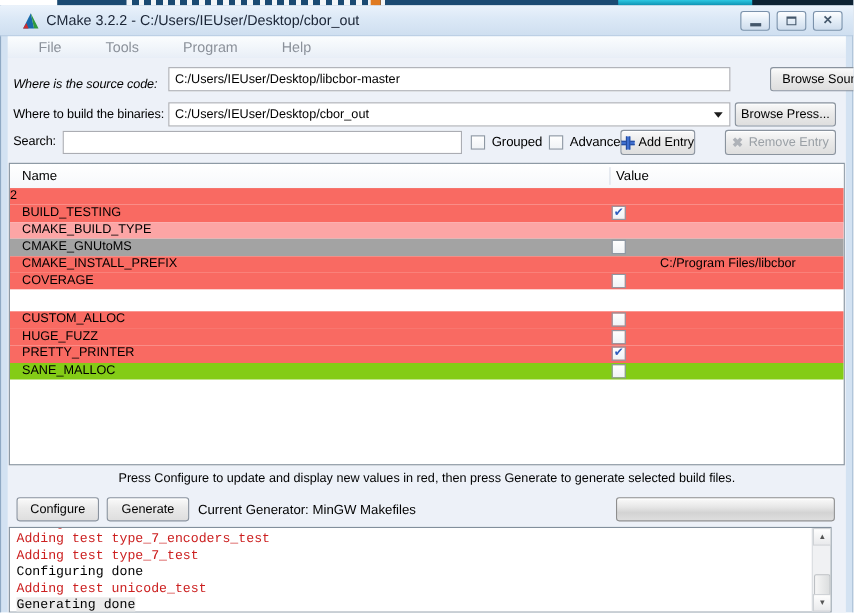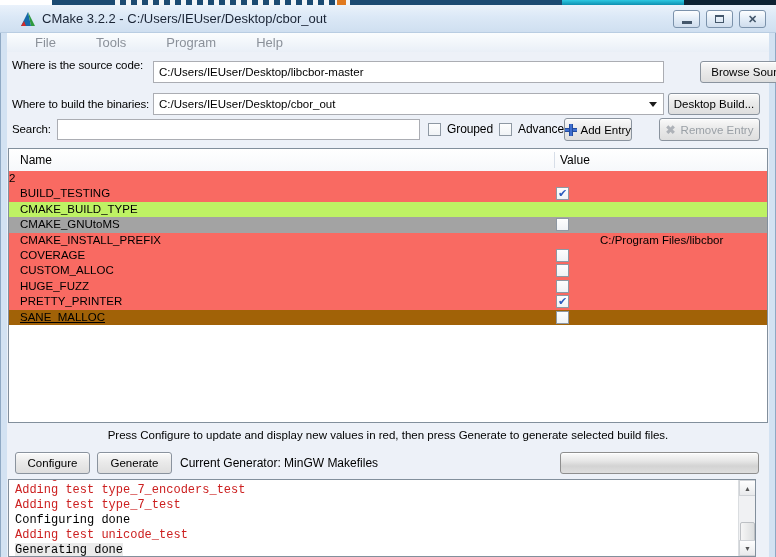--- a/index.html
+++ b/index.html
@@ -129,30 +129,30 @@
 
   <div class="menubar">
       <span class="menu-item">File</span>
       <span class="menu-item">Tools</span>
       <span class="menu-item">Program</span>
       <span class="menu-item">Help</span>
     </div>
 
   <div class="client-bg"></div>
 
-  <div class="lbl" style="left:12px;top:54px;">Where is the source code:</div>
+  <div class="lbl" style="left:12px;top:66px;font-style:italic;">Where is the source code:</div>
   <input class="tbox" style="left: 153px; top: 61px; width: 511px;" value="C:/Users/IEUser/Desktop/libcbor-master">
   <div class="btn" style="left:700px;top:61px;width:92px;padding-left:18px;">Browse Source...</div>
 
   <div class="lbl" style="left:12px;top:93px;">Where to build the binaries:</div>
   <div class="combo-wrap" style="left:153px;top:93px;width:511px;height:22px;">
     <input class="tbox" style="left: 0px; top: 0px; width: 511px;" value="C:/Users/IEUser/Desktop/cbor_out">
     <span class="combo-arrow"></span>
   </div>
-  <div class="btn" style="left:668px;top:93px;width:92px;">Desktop Build...</div>
+  <div class="btn" style="left:668px;top:93px;width:92px;">Browse Press...</div>
 
   <div class="lbl" style="left:12px;top:119px;height:21px;line-height:21px;">Search:</div>
   <input class="tbox" style="left: 57px; top: 119px; width: 363px; height: 21px;" value="">
   <span class="cb" style="position:absolute;left:428px;top:123px;"></span>
   <div class="lbl" style="left:447px;top:119px;height:21px;line-height:21px;font-size:12px;">Grouped</div>
   <span class="cb" style="position:absolute;left:499px;top:123px;"></span>
   <div class="lbl" style="left:518px;top:119px;height:21px;line-height:21px;font-size:12px;">Advanced</div>
   <div class="btn" style="left:564px;top:118px;width:68px;height:23px;">
     <span class="plus-icon"></span>
     <span>Add Entry</span>
@@ -169,49 +169,49 @@
       <span class="col-value">Value</span>
     </div>
     <div class="grid-rows">
         <div class="row" style="background: rgb(249, 106, 98);">
           <span class="val"><span class="vtext">2</span></span>
         </div>
         <div class="row" style="background: rgb(249, 106, 98);">
           <span class="name">BUILD_TESTING</span>
           <span class="val"><span class="cb checked"></span></span>
         </div>
-        <div class="row" style="background: #bef264;">
+        <div class="row" style="background: #fca5a5;">
           <span class="name">CMAKE_BUILD_TYPE</span>
           <span class="val"><span class="vtext"></span></span>
         </div>
         <div class="row" style="background: #a3a3a3;">
           <span class="name">CMAKE_GNUtoMS</span>
           <span class="val"><span class="cb"></span></span>
         </div>
         <div class="row" style="background: rgb(249, 106, 98); gap: 44px;">
           <span class="name">CMAKE_INSTALL_PREFIX</span>
           <span class="val"><span class="vtext">C:/Program Files/libcbor</span></span>
         </div>
         <div class="row" style="background: rgb(249, 106, 98);">
           <span class="name">COVERAGE</span>
           <span class="val"><span class="cb"></span></span>
         </div>
-        <div class="row" style="background: rgb(249, 106, 98);">
+        <div class="row" style="background: rgb(249, 106, 98); margin-top: 20px;">
           <span class="name">CUSTOM_ALLOC</span>
           <span class="val"><span class="cb"></span></span>
         </div>
         <div class="row" style="background: rgb(249, 106, 98);">
           <span class="name">HUGE_FUZZ</span>
           <span class="val"><span class="cb"></span></span>
         </div>
         <div class="row" style="background: rgb(249, 106, 98);">
           <span class="name">PRETTY_PRINTER</span>
           <span class="val"><span class="cb checked"></span></span>
         </div>
-        <div class="row" style="background: #a16207; text-decoration: underline;">
+        <div class="row" style="background: #84cc16;">
           <span class="name">SANE_MALLOC</span>
           <span class="val"><span class="cb"></span></span>
         </div>
       </div>
   </div>
 
   <div class="hint">Press Configure to update and display new values in red, then press Generate to generate selected build files.</div>
 
   <div class="btn" style="left:15px;top:452px;width:75px;">Configure</div>
   <div class="btn" style="left:97px;top:452px;width:75px;">Generate</div>

